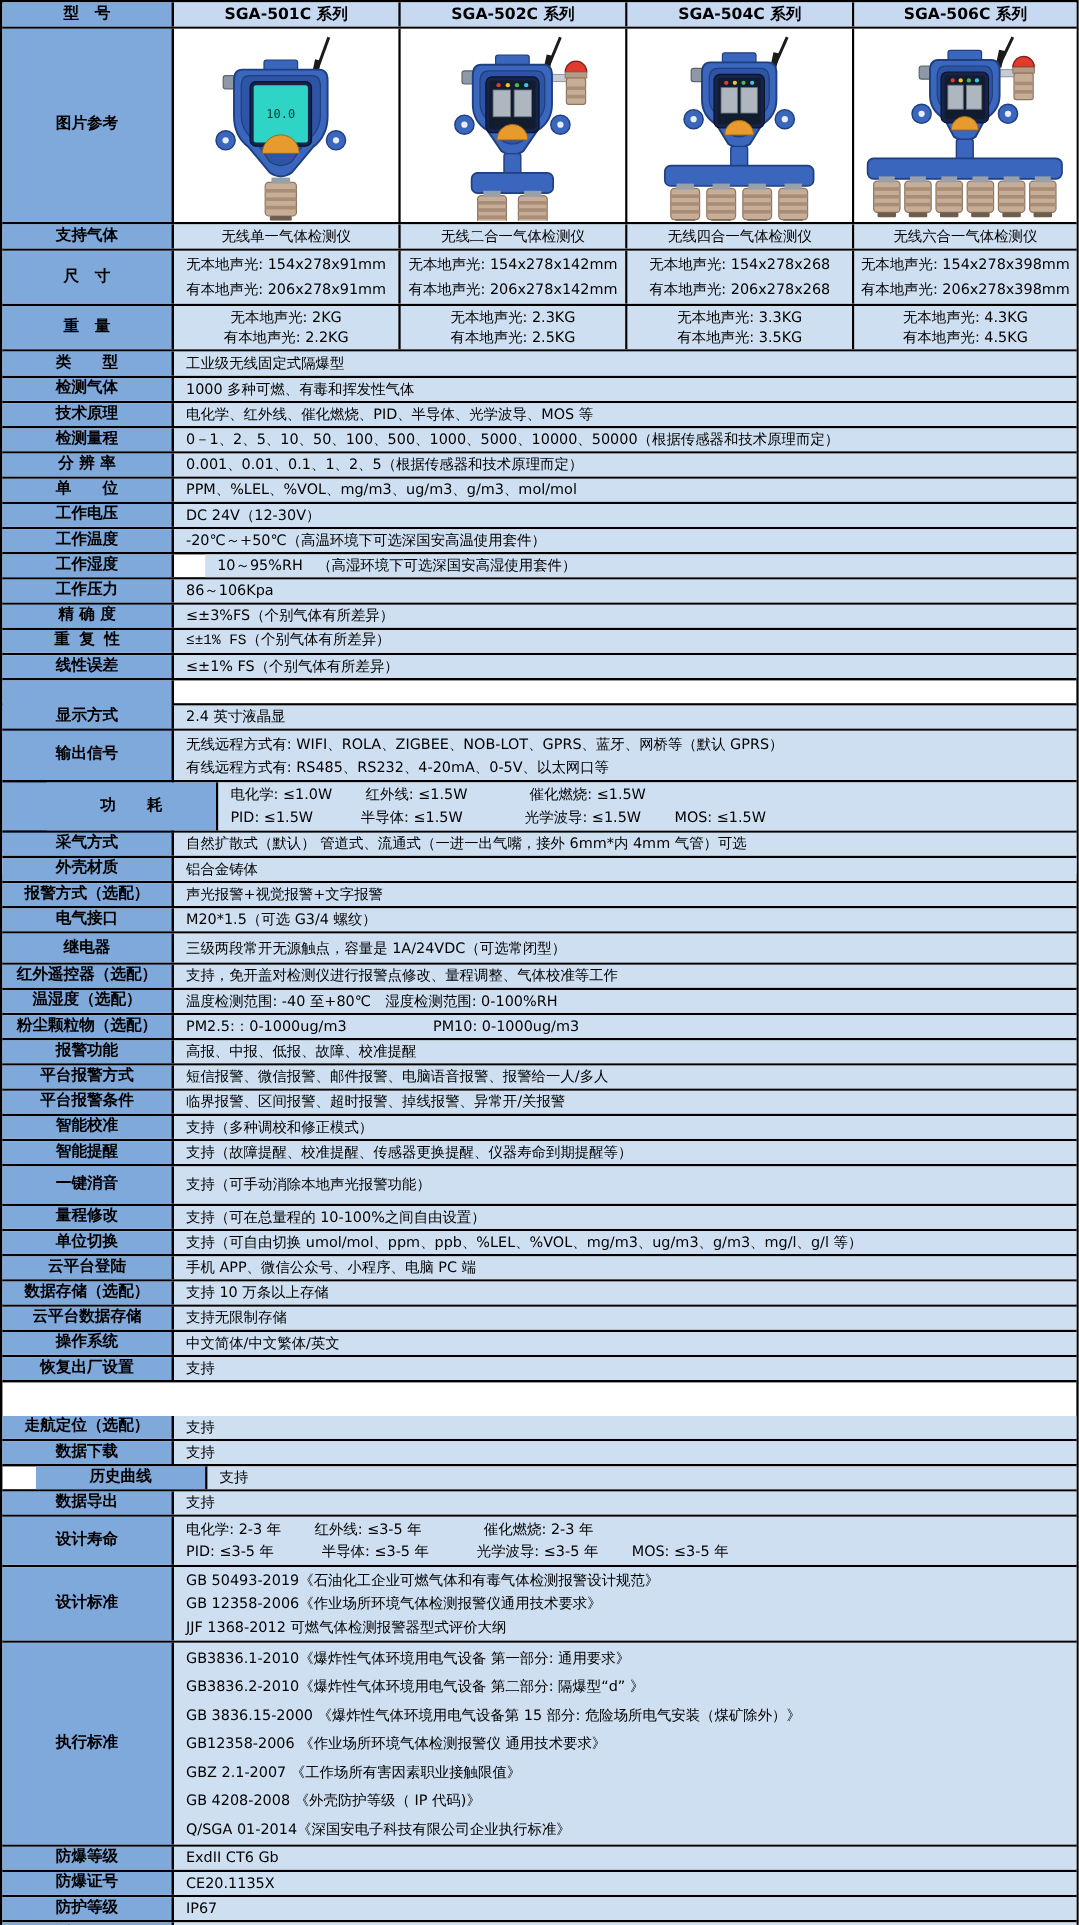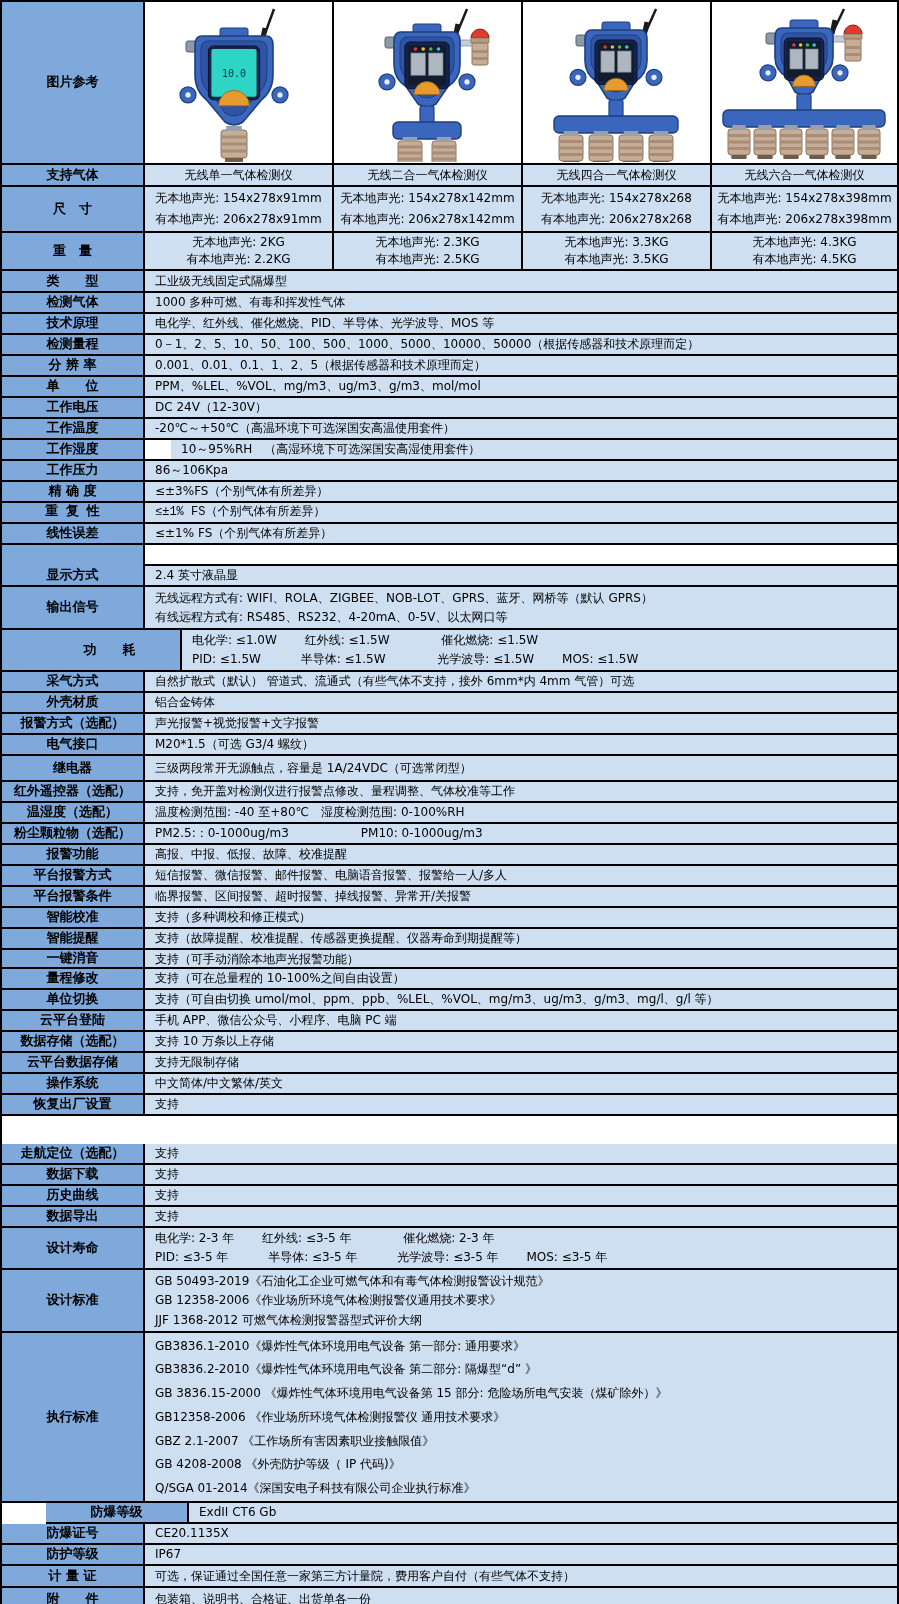--- a/index.html
+++ b/index.html
@@ -70,20 +70,29 @@
   }
   .value-cell .line{white-space:pre-wrap;}
   .two-line div{line-height:1.1;}
   svg{display:block;}
 </style>
 </head>
 <body>
 
 <div class="table">
 
+  <div class="row header-row" style="height:22px">
+    <div class="label-cell">型　号</div>
+    <div id="header-cols" style="display:flex;flex:1">
+        <div class="col-cell c1">SGA-501C 系列</div>
+        <div class="col-cell c2">SGA-502C 系列</div>
+        <div class="col-cell c3">SGA-504C 系列</div>
+        <div class="col-cell c4">SGA-506C 系列</div>
+      </div>
+  </div>
 
   <div class="row img-row" style="height:163px">
     <div class="label-cell">图片参考</div>
     <div id="img-cols" style="display:flex;flex:1">
         <div class="col-cell c1">
           <div>
             <svg width="185" height="158" viewBox="0 0 185 158" xmlns="http://www.w3.org/2000/svg">
               <line x1="128" y1="5" x2="116" y2="38" stroke="#1b1b1b" stroke-width="2.5"></line>
               <line x1="119" y1="24" x2="116" y2="38" stroke="#1b1b1b" stroke-width="5"></line>
               <rect x="74" y="24" width="28" height="10" rx="2" fill="#3a67bd" stroke="#1f3f7e" stroke-width="1"></rect>
@@ -430,21 +439,21 @@
       <div class="row" style="height: 42px; padding-left: 37px;">
         <div class="label-cell">功　　耗</div>
         <div class="value-cell">
           <div class="line">电化学: ≤1.0W　　 红外线: ≤1.5W　　　　 催化燃烧: ≤1.5W</div>
           <div class="line">PID: ≤1.5W　　　 半导体: ≤1.5W　　　　 光学波导: ≤1.5W　　 MOS: ≤1.5W</div>
         </div>
       </div>
       <div class="row" style="height: 21px;">
         <div class="label-cell">采气方式</div>
         <div class="value-cell">
-          <div class="line">自然扩散式（默认） 管道式、流通式（有些气体不支持，接外 6mm*内 4mm 气管）可选</div>
+          <div class="line">自然扩散式（默认） 管道式、流通式（一进一出气嘴，接外 6mm*内 4mm 气管）可选</div>
         </div>
       </div>
       <div class="row" style="height: 21px;">
         <div class="label-cell">外壳材质</div>
         <div class="value-cell">
           <div class="line">铝合金铸体</div>
         </div>
       </div>
       <div class="row" style="height: 21px;">
         <div class="label-cell">报警方式（选配）</div>
@@ -505,21 +514,21 @@
         <div class="value-cell">
           <div class="line">支持（多种调校和修正模式）</div>
         </div>
       </div>
       <div class="row" style="height: 21px;">
         <div class="label-cell">智能提醒</div>
         <div class="value-cell">
           <div class="line">支持（故障提醒、校准提醒、传感器更换提醒、仪器寿命到期提醒等）</div>
         </div>
       </div>
-      <div class="row" style="height: 19px;">
+      <div class="row" style="height: 33px;">
         <div class="label-cell">一键消音</div>
         <div class="value-cell">
           <div class="line">支持（可手动消除本地声光报警功能）</div>
         </div>
       </div>
       <div class="row" style="height: 21px;">
         <div class="label-cell">量程修改</div>
         <div class="value-cell">
           <div class="line">支持（可在总量程的 10-100%之间自由设置）</div>
         </div>
@@ -565,21 +574,21 @@
         <div class="value-cell">
           <div class="line">支持</div>
         </div>
       </div>
       <div class="row" style="height: 21px;">
         <div class="label-cell">数据下载</div>
         <div class="value-cell">
           <div class="line">支持</div>
         </div>
       </div>
-      <div class="row" style="height: 21px;">
+      <div class="row" style="height: 21px; padding-left: 28px;">
         <div class="label-cell">历史曲线</div>
         <div class="value-cell">
           <div class="line">支持</div>
         </div>
       </div>
       <div class="row" style="height: 21px;">
         <div class="label-cell">数据导出</div>
         <div class="value-cell">
           <div class="line">支持</div>
         </div>
@@ -604,21 +613,21 @@
         <div class="value-cell">
           <div class="line">GB3836.1-2010《爆炸性气体环境用电气设备 第一部分: 通用要求》</div>
           <div class="line">GB3836.2-2010《爆炸性气体环境用电气设备 第二部分: 隔爆型“d” 》</div>
           <div class="line">GB 3836.15-2000 《爆炸性气体环境用电气设备第 15 部分: 危险场所电气安装（煤矿除外）》</div>
           <div class="line">GB12358-2006 《作业场所环境气体检测报警仪 通用技术要求》</div>
           <div class="line">GBZ 2.1-2007 《工作场所有害因素职业接触限值》</div>
           <div class="line">GB 4208-2008 《外壳防护等级（ IP 代码)》</div>
           <div class="line">Q/SGA 01-2014《深国安电子科技有限公司企业执行标准》</div>
         </div>
       </div>
-      <div class="row" style="height: 21px; margin-left: 44px;">
+      <div class="row" style="height: 21px;">
         <div class="label-cell">防爆等级</div>
         <div class="value-cell">
           <div class="line">ExdII CT6 Gb</div>
         </div>
       </div>
       <div class="row" style="height: 21px;">
         <div class="label-cell">防爆证号</div>
         <div class="value-cell">
           <div class="line">CE20.1135X</div>
         </div>

